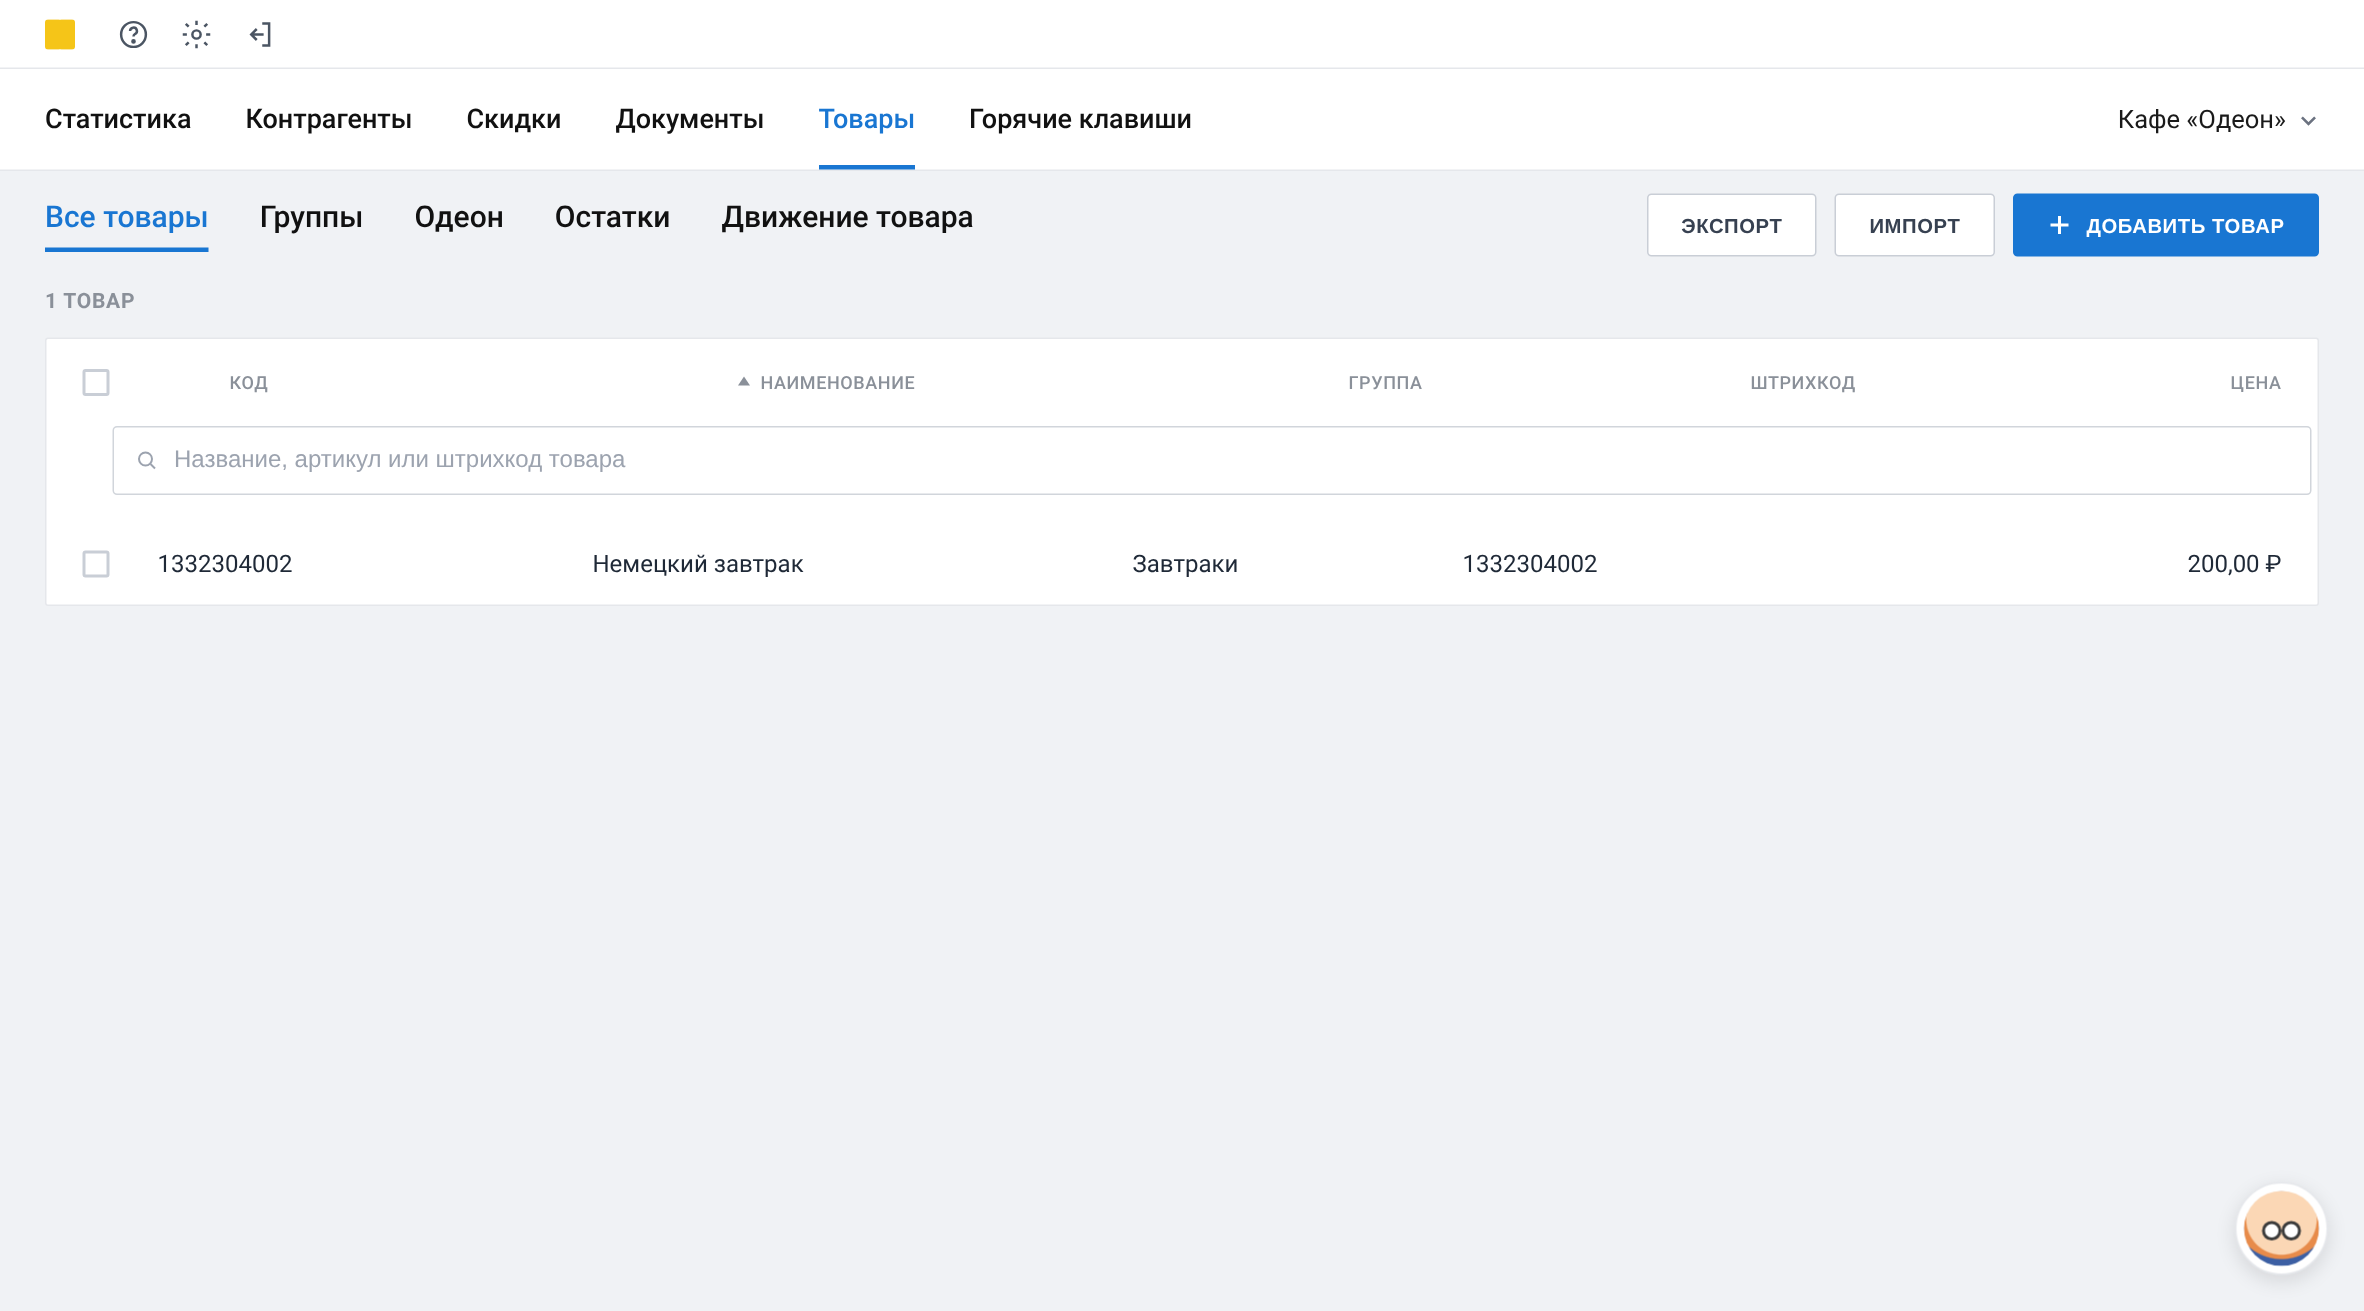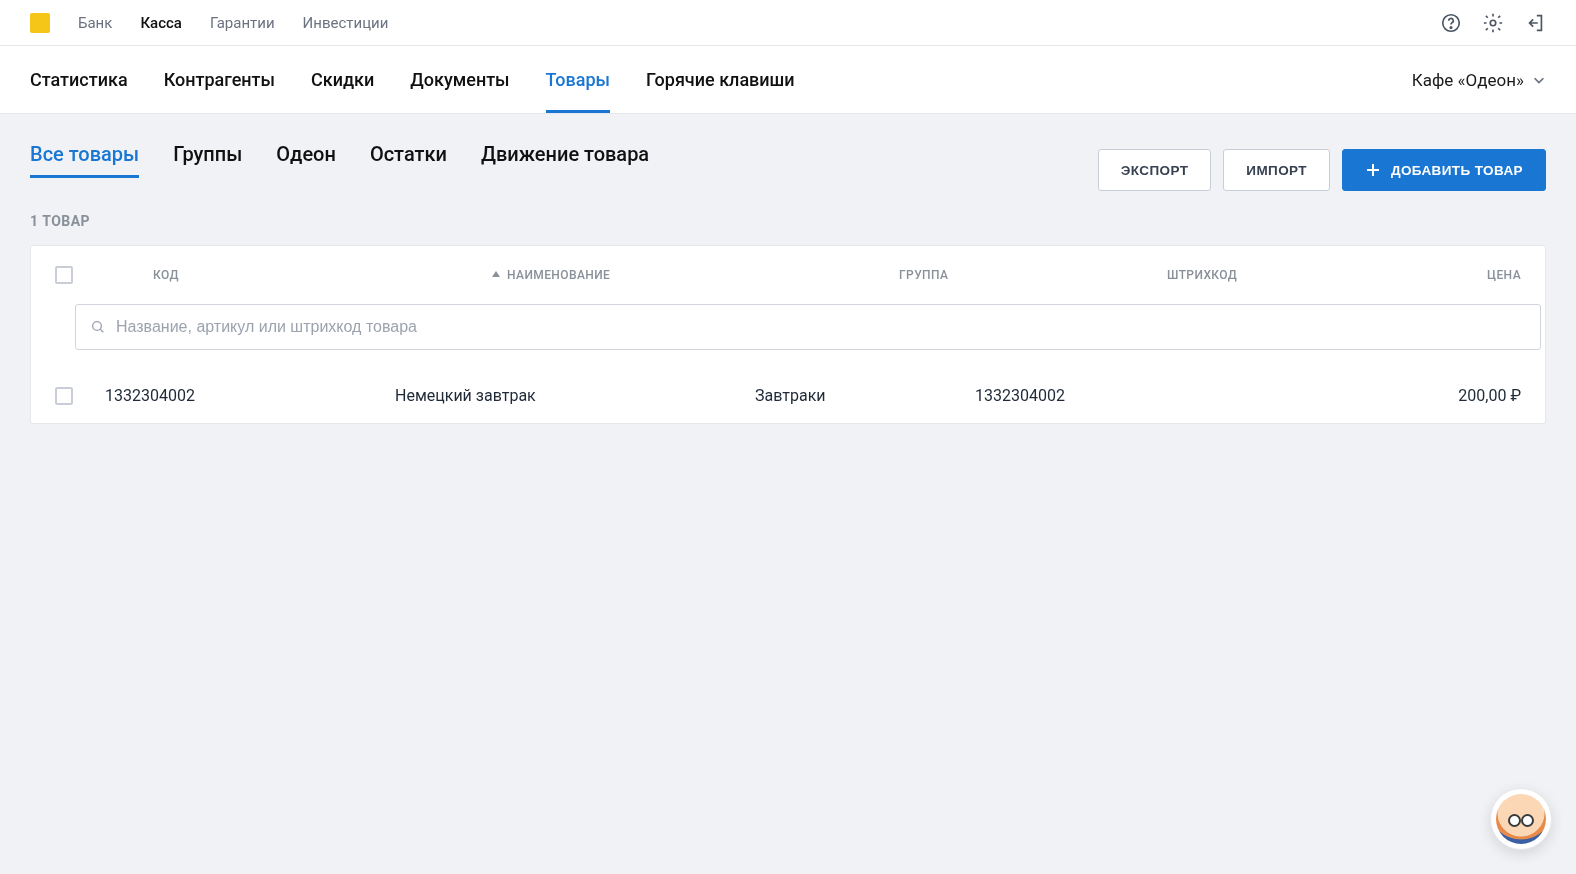--- a/index.html
+++ b/index.html
@@ -60,21 +60,21 @@
   .content { padding: 15px 30px; }
   .filter-row { display: flex; align-items: center; margin-bottom: 22px; }
   .filter-tabs { display: flex; gap: 34px; flex: 1; }
   .filter-tab {
     font-size: 20px; font-weight: 500; color: #111; cursor: pointer; padding-bottom: 12px; position: relative;
   }
   .filter-tab.active { color: #1976d2; }
   .filter-tab.active::after {
     content: ""; position: absolute; bottom: 0; left: 0; right: 0; height: 3px; background: #1976d2;
   }
-  .action-buttons { display: flex; gap: 12px; margin-top: 20px; }
+  .action-buttons { display: flex; gap: 12px; }
   .btn {
     height: 42px; padding: 0 22px; border-radius: 3px; font-size: 13.5px; font-weight: 600;
     letter-spacing: 0.4px; cursor: pointer; display: flex; align-items: center; gap: 10px;
     border: 1px solid #c9ced6; background: #fff; color: #374151;
   }
   .btn.primary { background: #1976d2; border-color: #1976d2; color: #fff; }
   .btn.primary svg { width: 16px; height: 16px; }
 
   .count-label { font-size: 14px; color: #8a9099; letter-spacing: 0.5px; margin-bottom: 16px; font-weight: 700; }
 
@@ -128,26 +128,20 @@
     content:""; position:absolute; width:9px; height:9px; border:2px solid #3b3b3b; border-radius:50%; top:20px; background:#fff;
   }
   .avatar-face::before { left:12px; }
   .avatar-face::after { right:12px; }
 </style>
 </head>
 <body>
 
 <div class="top-bar">
   <div class="logo"></div>
-  <div class="top-nav">
-    <div class="top-nav-item">Банк</div>
-    <div class="top-nav-item active">Касса</div>
-    <div class="top-nav-item">Гарантии</div>
-    <div class="top-nav-item">Инвестиции</div>
-  </div>
   <div class="top-icons">
     <div class="icon-btn">
       <svg viewBox="0 0 24 24" fill="none" stroke="currentColor" stroke-width="1.8">
           <circle cx="12" cy="12" r="9"></circle>
           <path d="M9.5 9.5a2.5 2.5 0 1 1 3.5 2.3c-.8.4-1 1-1 1.7"></path>
           <circle cx="12" cy="17" r="0.8" fill="currentColor"></circle>
         </svg>
     </div>
     <div class="icon-btn">
       <svg viewBox="0 0 24 24" fill="none" stroke="currentColor" stroke-width="1.8">

